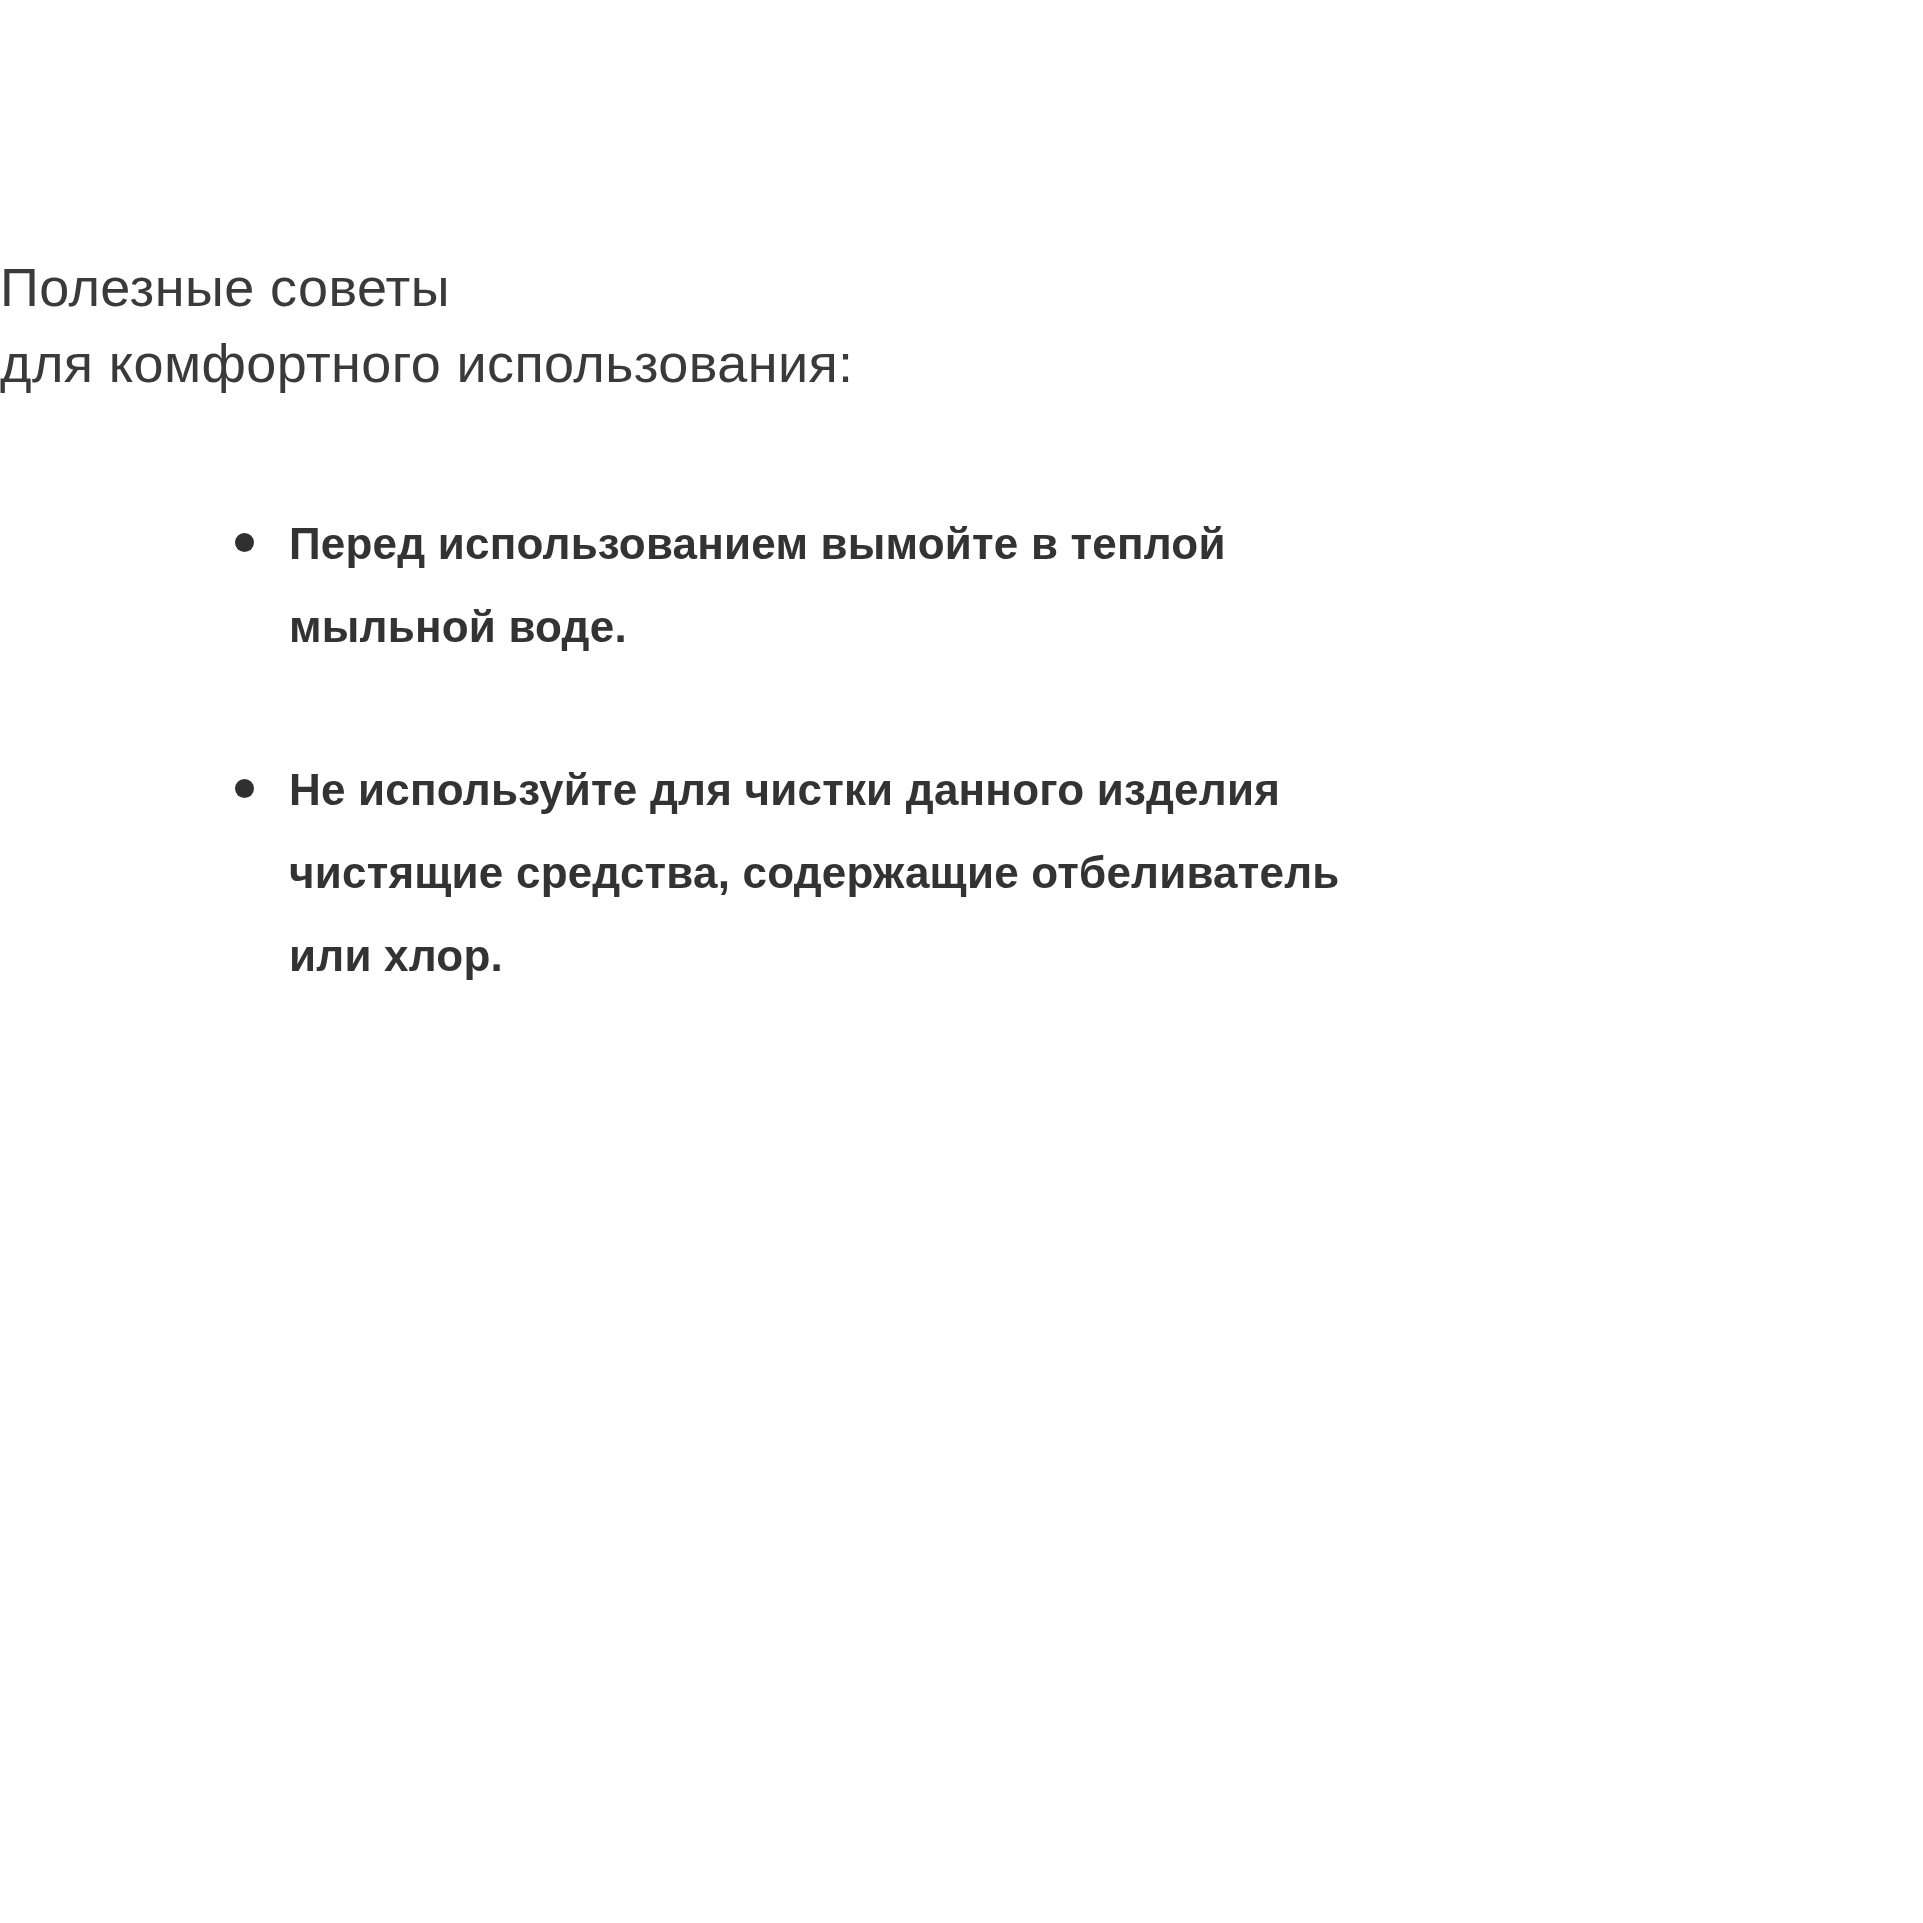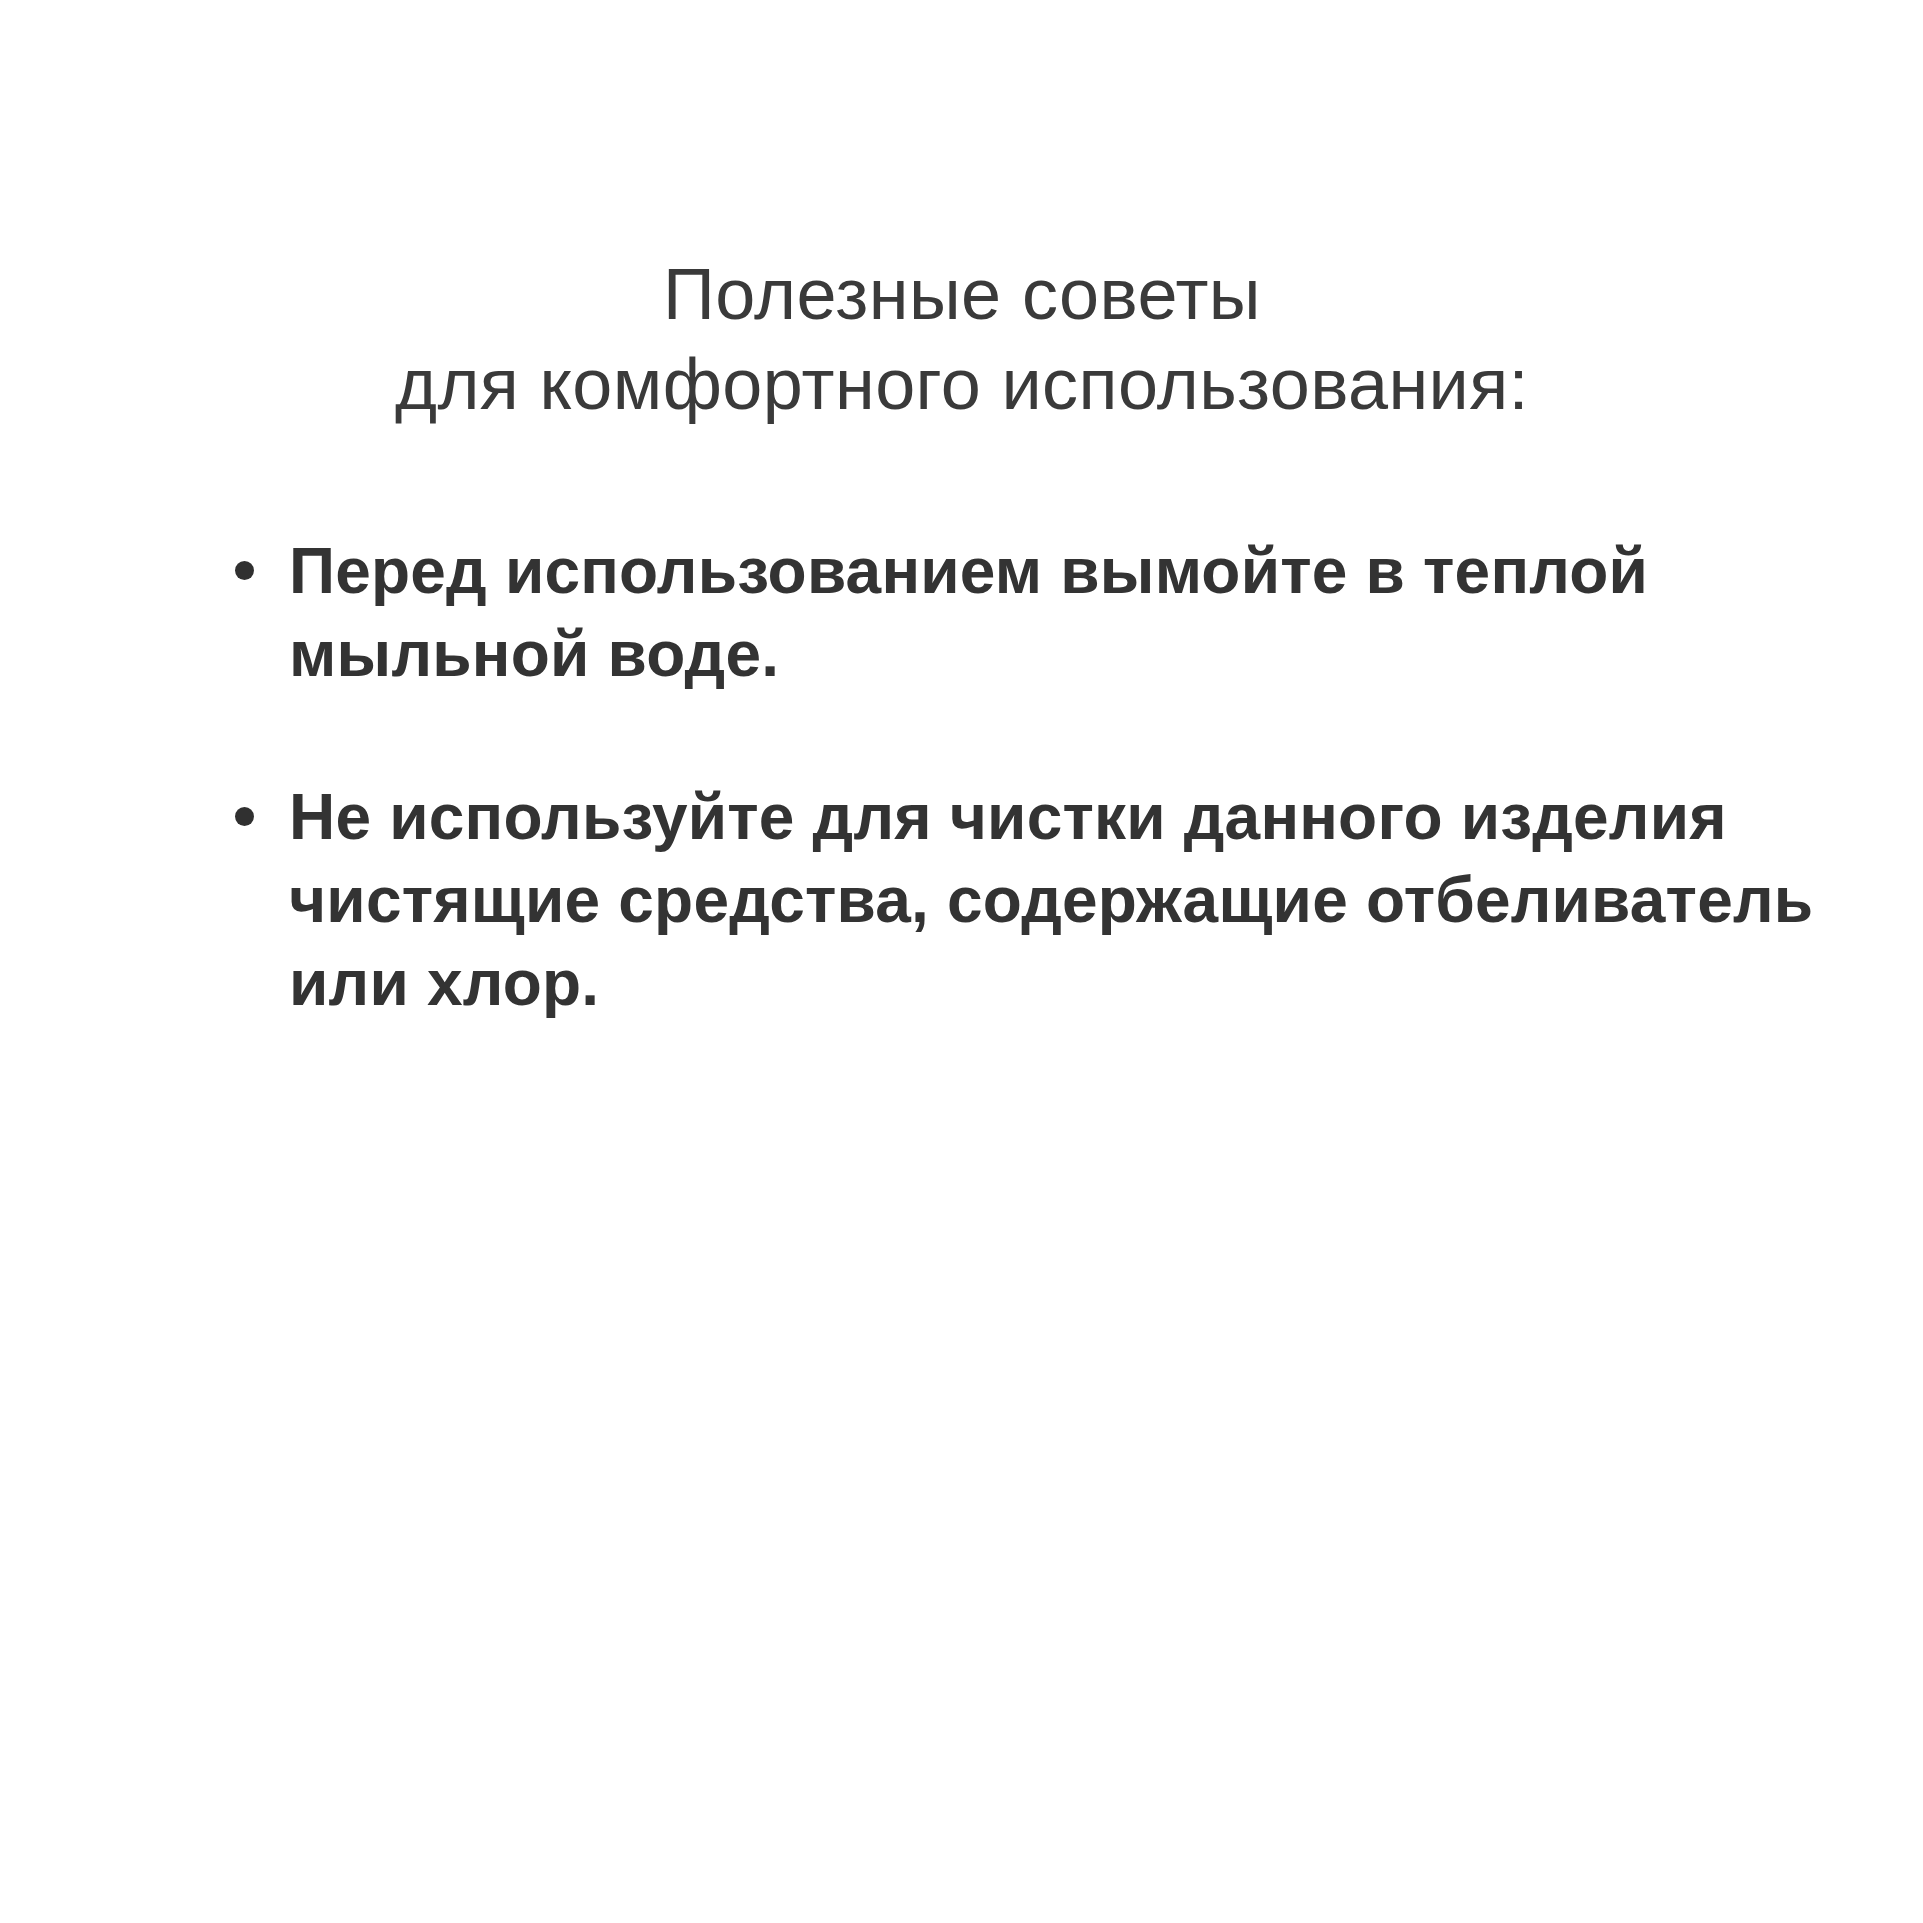--- a/index.html
+++ b/index.html
@@ -14,38 +14,37 @@
     overflow: hidden;
     box-sizing: border-box;
   }
   .page {
     width: 100%;
     height: 100%;
     box-sizing: border-box;
     padding-top: 249px;
   }
   .page-title {
-    font-size: 72px;
-    line-height: 90px;
+    font-size: 54px;
+    line-height: 76px;
     font-weight: 300;
     color: #3a3a3a;
-    text-align: center;
     white-space: pre-line;
     letter-spacing: 0.4px;
   }
   .tips-list {
     list-style: none;
     margin: 101px 0 0 0;
     padding: 0 90px 0 235px;
   }
   .tips-list li {
     display: flex;
     align-items: flex-start;
     margin: 0 0 80px 0;
-    font-size: 64px;
+    font-size: 44px;
     line-height: 83px;
     font-weight: 700;
     color: #333333;
   }
   .bullet-dot {
     flex: none;
     width: 19px;
     height: 19px;
     border-radius: 50%;
     background: #303030;

